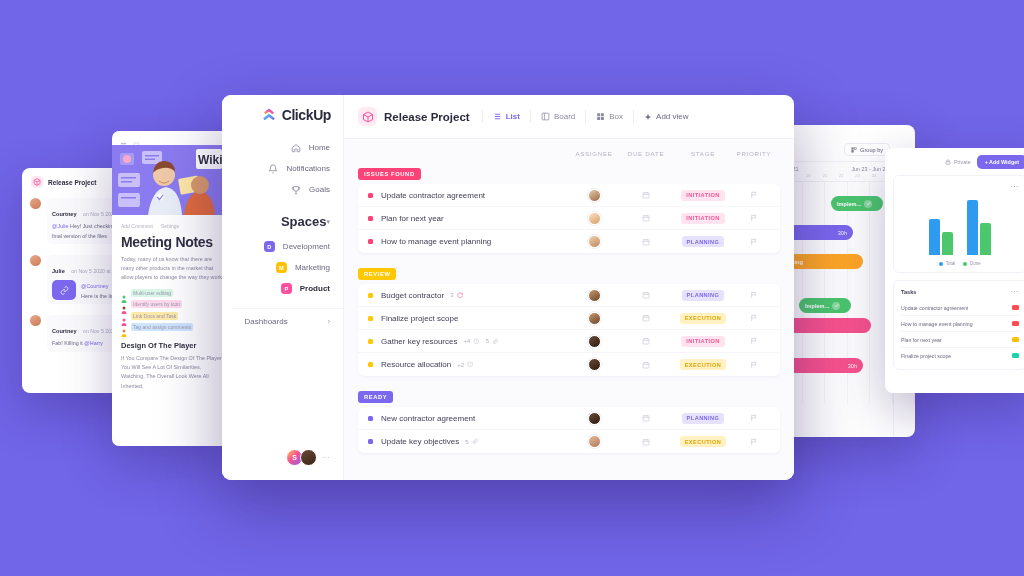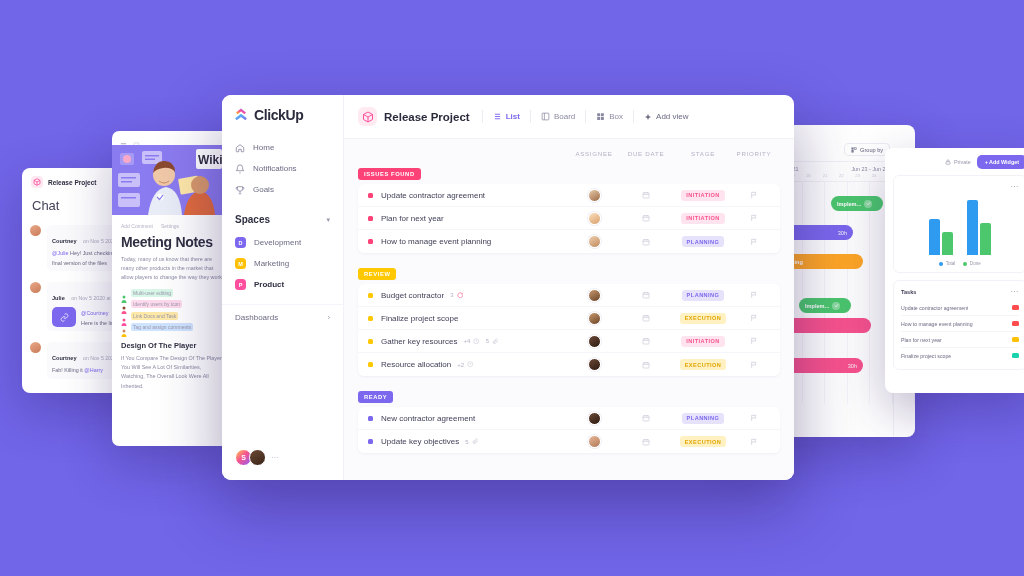--- a/index.html
+++ b/index.html
@@ -98,30 +98,30 @@
            padding:4.5px 0; border-bottom:1px solid #F6F5FA; }
   .d-row:last-child { border-bottom:none; }
   .d-rname { font-size:5.2px; color:#6B6A83; white-space:nowrap; overflow:hidden;
              text-overflow:ellipsis; max-width:92px; }
   .d-sq { width:7px; height:5px; border-radius:1.5px; flex:0 0 auto; }
 
   
   #main-win { left:222px; top:95px; width:572px; height:385px; border-radius:9px;
               box-shadow:0 26px 64px rgba(35,18,85,.40); display:flex; }
   .side { width:122px; border-right:1px solid #F2F1F7; display:flex;
-          flex-direction:column; background:#fff; }
+          flex-direction:column; background:#fff;align-items:flex-end; }
   .brand { display:flex; align-items:center; gap:6px; padding:12px 12px 14px; }
   .brand-mark { width:14px; height:14px; flex:0 0 auto; }
   .brand-txt { font-size:14px; font-weight:bold; color:#2B2B3D; letter-spacing:-.4px; }
   .nav-item { display:flex; align-items:center; gap:8px; padding:5.5px 13px;
               font-size:8px; color:#6B6A83; }
   .nav-ic { width:10px; height:10px; color:#8B8AA3; flex:0 0 auto; }
   .sect { display:flex; align-items:center; justify-content:space-between;
           padding:14px 13px 7px; }
-  .sect-t { font-size:10px; font-weight:bold; color:#2F2F42; }
+  .sect-t { font-size:13px; font-weight:bold; color:#2F2F42; }
   .sect-c { color:#9897AC; font-size:7px; }
   .sp-item { display:flex; align-items:center; gap:8px; padding:5px 13px; font-size:8px; color:#6B6A83; }
   .sp-item.on { font-weight:bold; color:#2F2F42; }
   .sp-av { width:11px; height:11px; border-radius:3.5px; flex:0 0 auto; color:#fff;
            font-size:5.5px; font-weight:bold; display:flex; align-items:center; justify-content:center; }
   .sp-ev { width:11px; height:11px; flex:0 0 auto; color:#9897AC; }
   .drow { display:flex; align-items:center; justify-content:space-between;
           padding:8px 13px; border-top:1px solid #F5F4FA; font-size:8px; color:#6B6A83; }
   .side-foot { margin-top:auto; display:flex; align-items:center; gap:2px; padding:10px 13px 14px; }
   .av-s { width:17px; height:17px; border-radius:50%; color:#fff; font-size:7px;
@@ -185,21 +185,20 @@
 <div class="win" id="chat-win">
   <div class="chat-head">
     <span class="mini-logo">
       <svg viewBox="0 0 24 24" fill="none" stroke="#FD4F9E" stroke-width="2.4">
           <path d="M12 2 21 7v10l-9 5-9-5V7z"></path>
           <path d="M3 7l9 5 9-5M12 12v10"></path>
         </svg>
     </span>
     <span class="chat-proj">Release Project</span>
   </div>
-  <div class="chat-title">Chat</div>
   <div>
     <div class="msg">
       <span class="msg-av"></span>
       <div class="msg-body">
         <span class="msg-name">Courtney</span>
         <span class="msg-time">on Nov 5 2020 at</span>
         <div class="msg-text">
           <span class="mention">@Julie</span>
           <span>Hey! Just checking the</span>
         </div>

